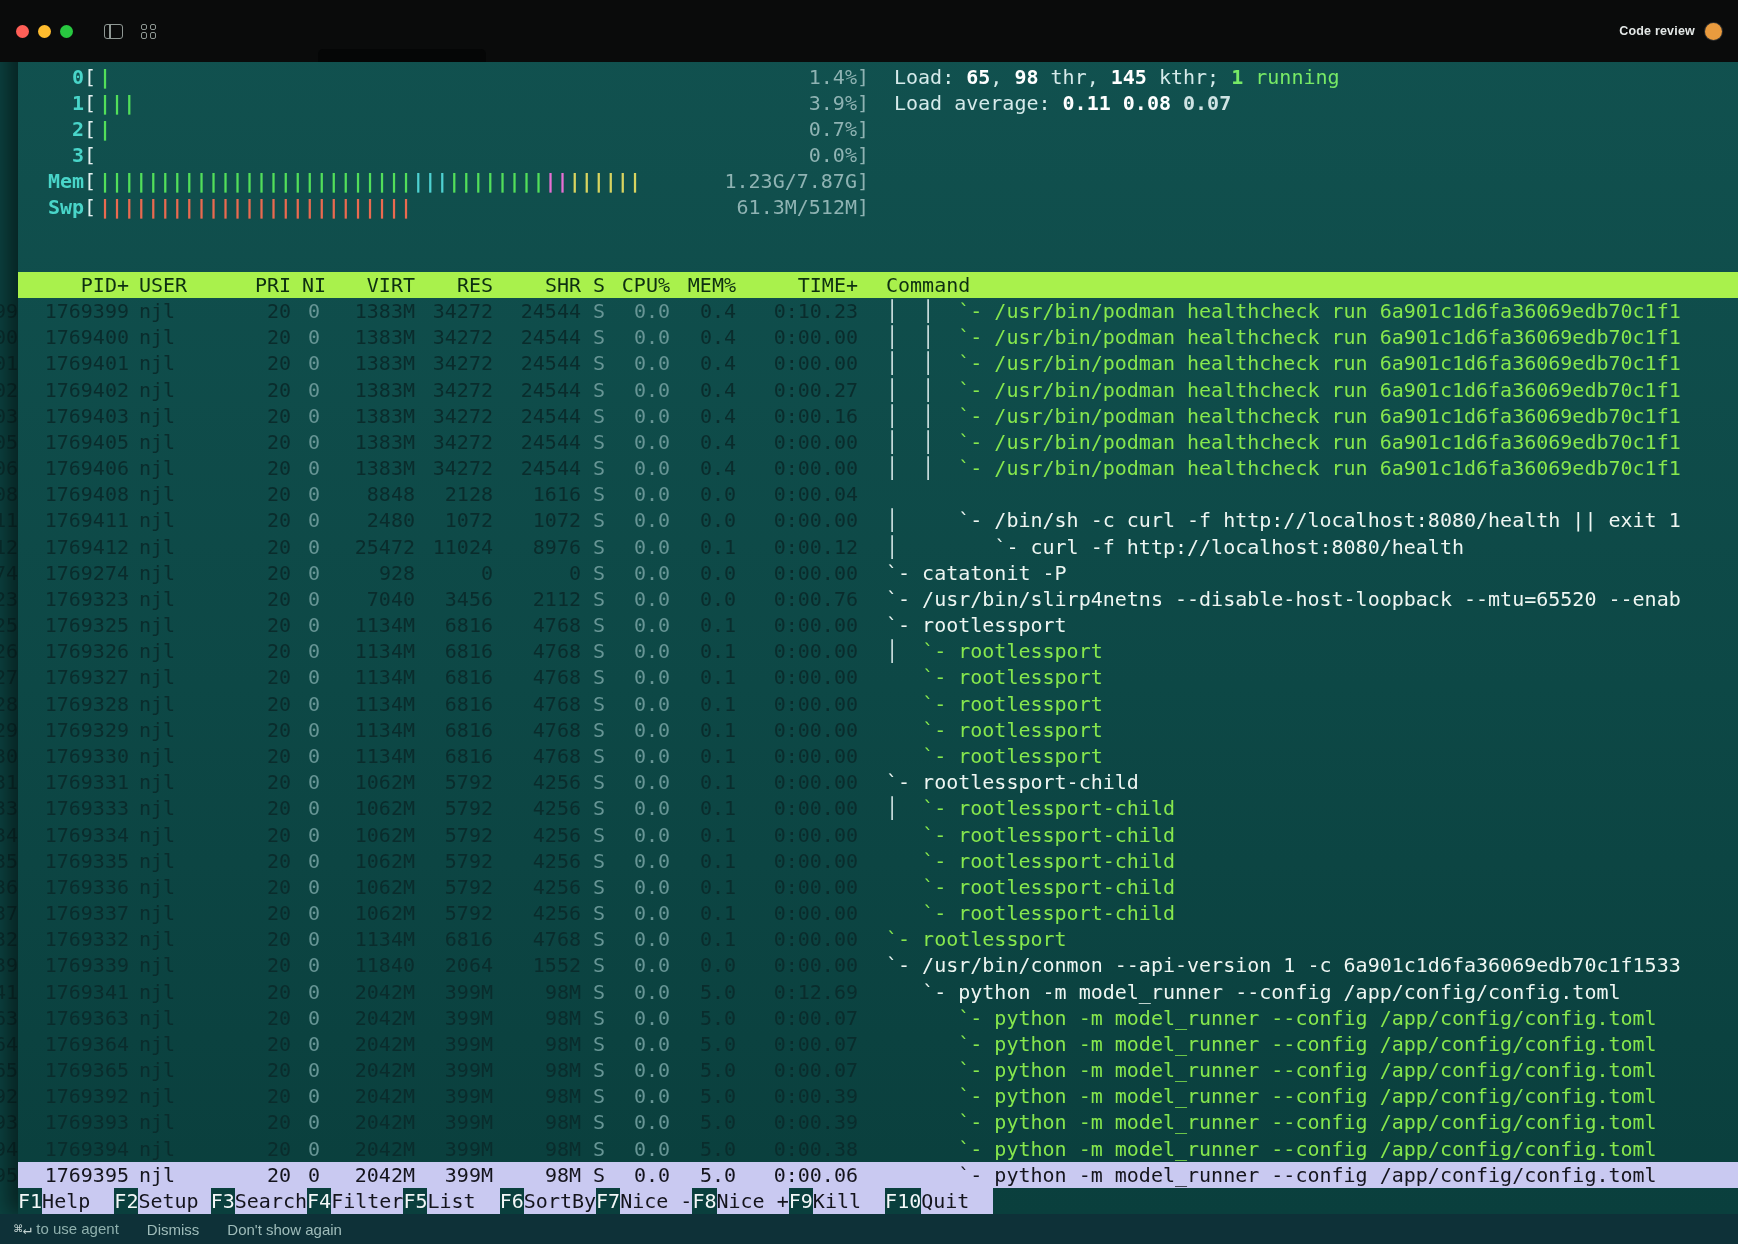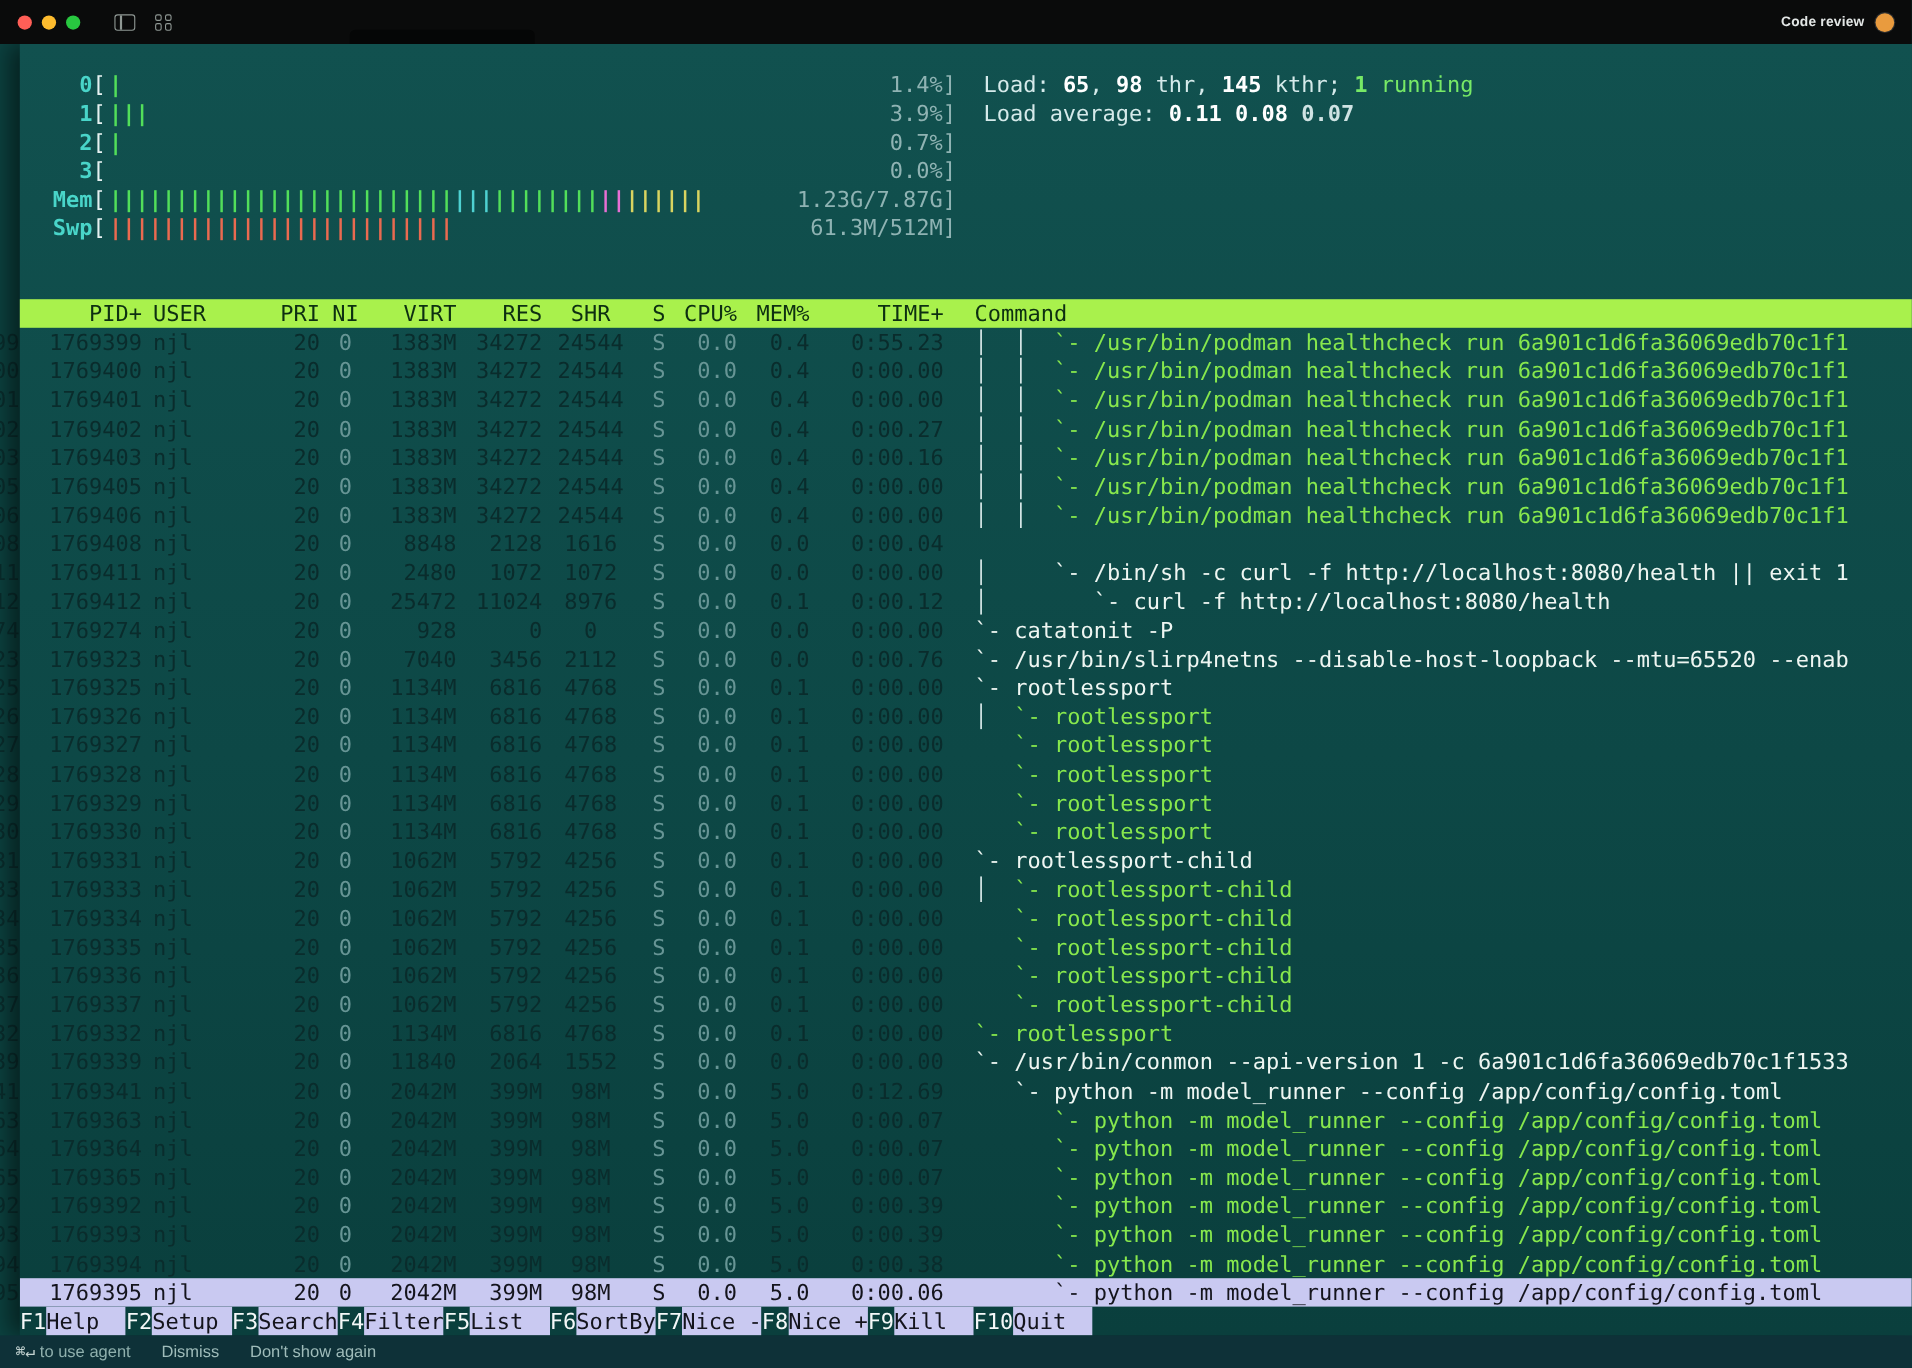--- a/index.html
+++ b/index.html
@@ -4,21 +4,21 @@
 <style>
   html,body{margin:0;padding:0;}
   body{
     width:1738px;height:1244px;overflow:hidden;position:relative;
     background:#0d4543;
     font-family:"DejaVu Sans Mono",monospace;
   }
   
   .titlebar{
     position:absolute;top:0;left:0;right:0;height:40px;background:#0a0b0b;
-    display:flex;align-items:center;padding:0 16px;z-index:30;
+    display:flex;align-items:center;padding:11px 16px;z-index:30;
     font-family:"Liberation Sans",sans-serif;
   }
   .tl{width:13px;height:13px;border-radius:50%;margin-right:9px;}
   .tl.red{background:#ff5f57;} .tl.yellow{background:#febc2e;} .tl.green{background:#28c840;}
   .icon-sidebar{position:relative;width:17px;height:13px;border:1.5px solid #8f9894;border-radius:3px;margin-left:22px;}
   .icon-sidebar::before{content:"";position:absolute;left:4px;top:0;bottom:0;width:1.5px;background:#8f9894;}
   .icon-grid{width:15px;height:15px;margin-left:18px;display:grid;grid-template-columns:1fr 1fr;grid-template-rows:1fr 1fr;gap:2.5px;}
   .icon-grid i{border:1.5px solid #8f9894;border-radius:2px;display:block;}
   .titlebar-notch{position:absolute;left:318px;bottom:0;width:168px;height:13px;background:#050606;border-radius:5px 5px 0 0;}
   .tb-right{margin-left:auto;display:flex;align-items:center;}
@@ -59,21 +59,21 @@
   .tab-io{color:#93dadd;background:rgba(255,255,255,.07);padding:0 2px;margin-left:10px;cursor:default;}
   
   .header-row{height:26px;line-height:26px;background:#a9f14c;color:#0d2f11;display:flex;flex:none;}
   .header-row span{cursor:default;}
   .c-pid{width:111px;text-align:right;}
   .c-user{width:92px;padding-left:10px;box-sizing:border-box;text-align:left;}
   .c-pri{width:70px;text-align:right;}
   .c-ni{width:46px;text-align:center;}
   .c-virt{width:78px;text-align:right;}
   .c-res{width:78px;text-align:right;}
-  .c-shr{width:88px;text-align:center;}
+  .c-shr{width:88px;text-align:right;}
   .c-s{width:24px;text-align:right;}
   .c-cpu{width:65px;text-align:right;}
   .c-mem{width:66px;text-align:right;}
   .c-time{width:122px;text-align:right;}
   .c-cmd{flex:1;padding-left:28px;overflow:hidden;white-space:pre;text-align:left;}
   .rows{flex:1;display:flex;flex-direction:column;overflow:hidden;}
   .prow{display:flex;flex:1;align-items:center;min-height:0;}
   .prow .c-pid,.prow .c-user,.prow .c-pri,.prow .c-virt,.prow .c-res,
   .prow .c-shr,.prow .c-mem,.prow .c-time{color:#0a2c2c;}
   .prow .c-ni,.prow .c-s,.prow .c-cpu{color:#679595;}
@@ -240,21 +240,21 @@
         <span class="c-pid">1769399</span>
         <span class="c-user">njl</span>
         <span class="c-pri">20</span>
         <span class="c-ni">0</span>
         <span class="c-virt">1383M</span>
         <span class="c-res">34272</span>
         <span class="c-shr">24544</span>
         <span class="c-s">S</span>
         <span class="c-cpu">0.0</span>
         <span class="c-mem">0.4</span>
-        <span class="c-time">0:55.23</span>
+        <span class="c-time">0:10.23</span>
         <span class="c-cmd"><span class="guides">│  │  </span><span class="cmdtext">`- /usr/bin/podman healthcheck run 6a901c1d6fa36069edb70c1f1</span></span>
       </div>
 
       <div class="prow green">
         <span class="c-pid">1769400</span>
         <span class="c-user">njl</span>
         <span class="c-pri">20</span>
         <span class="c-ni">0</span>
         <span class="c-virt">1383M</span>
         <span class="c-res">34272</span>

